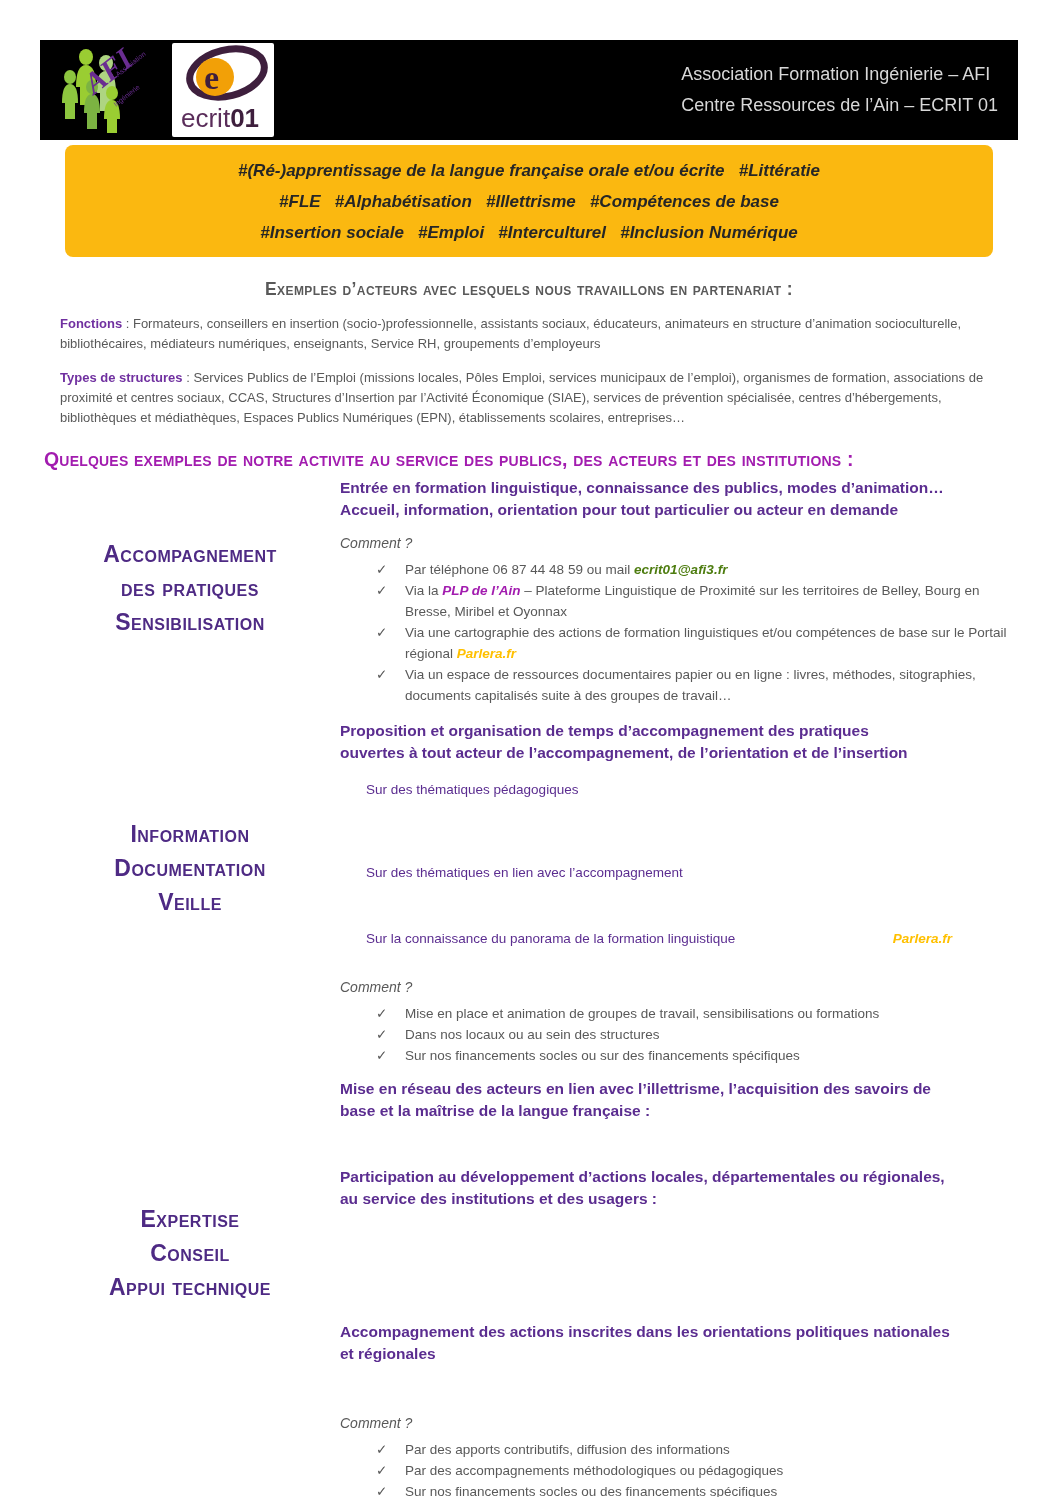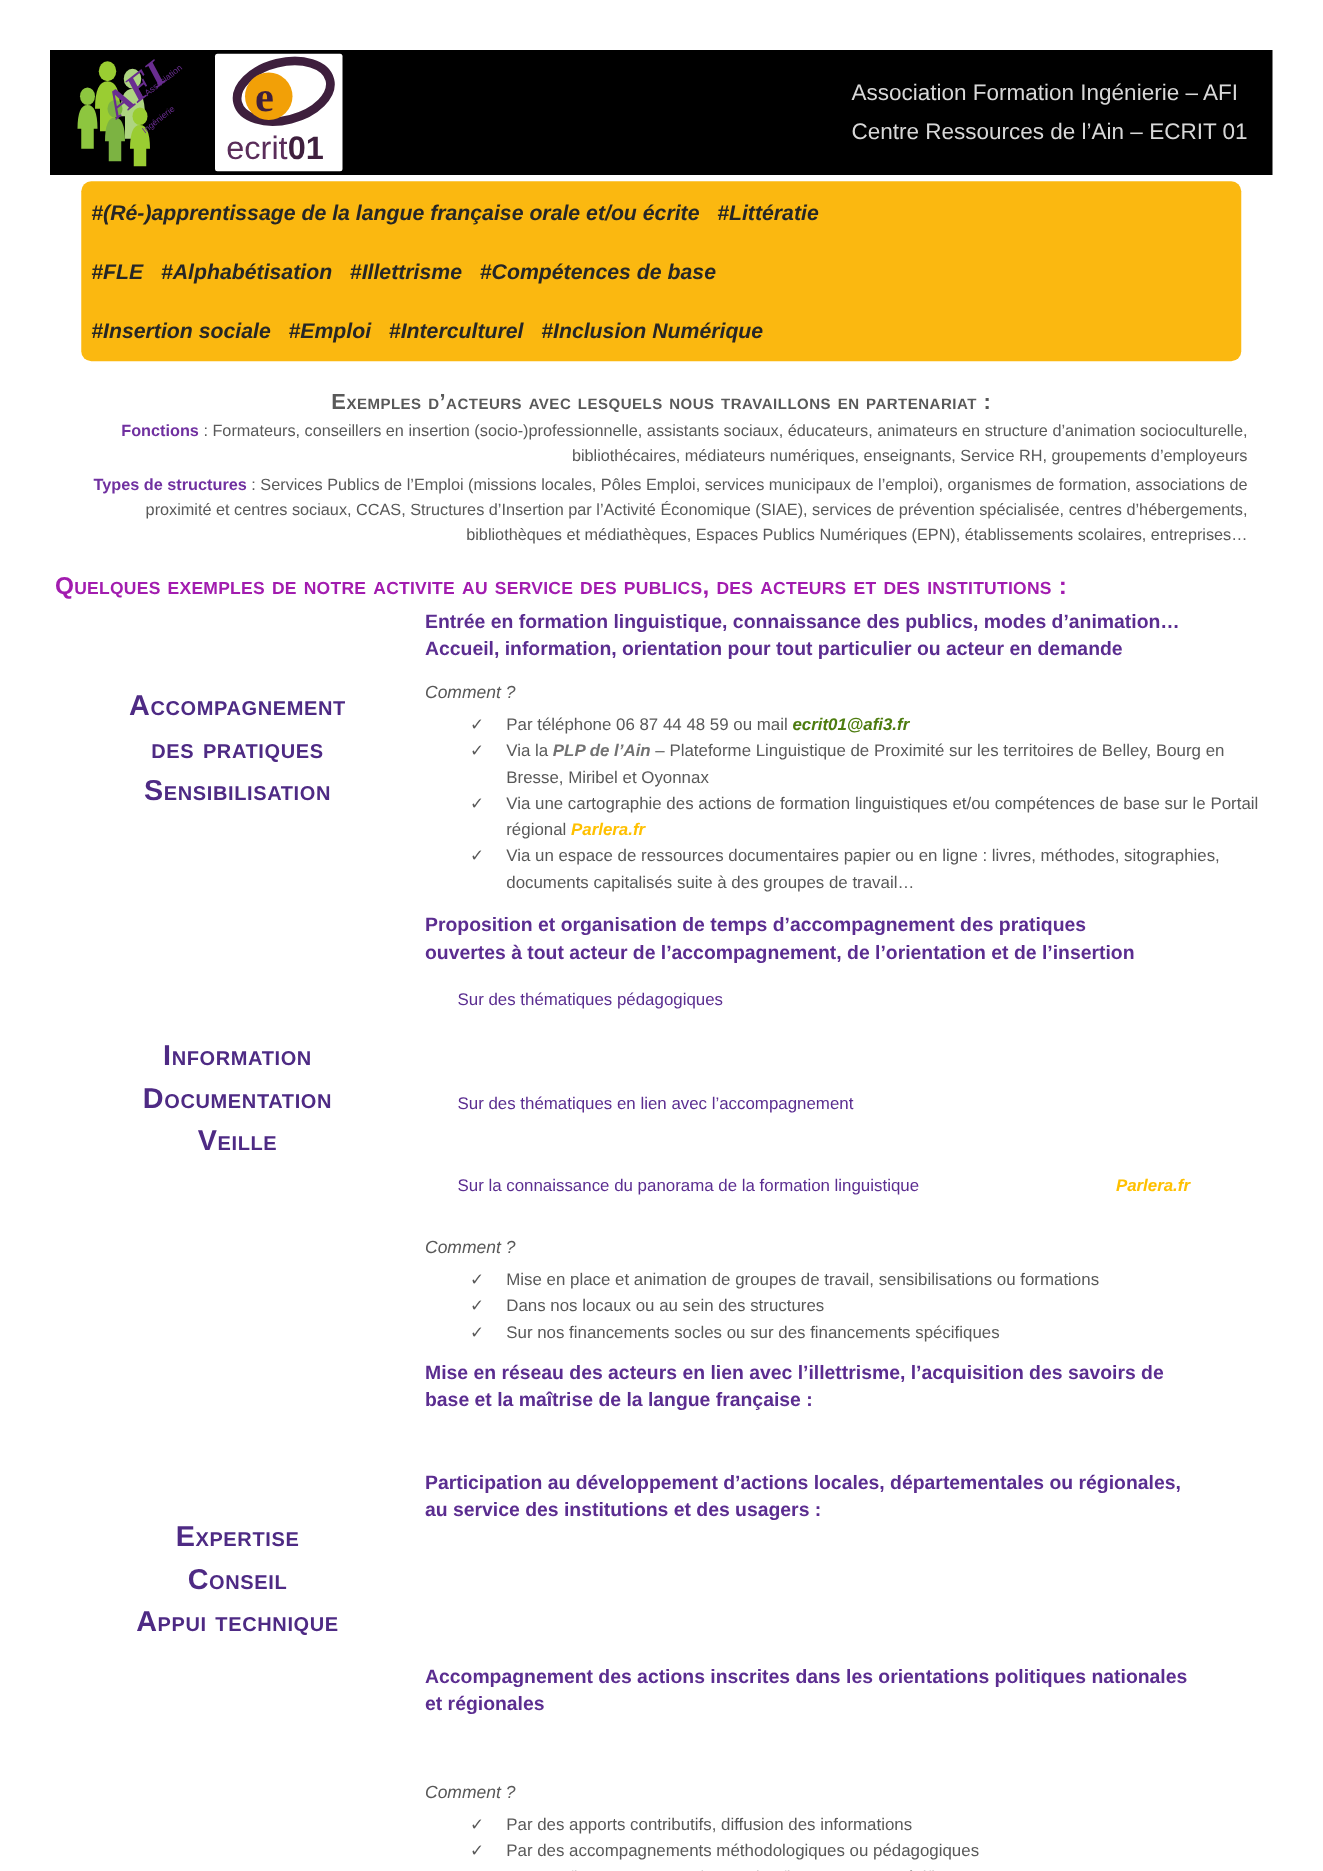--- a/index.html
+++ b/index.html
@@ -8,27 +8,27 @@
 
   
   .topbar { background:#000000; height:100px; display:flex; align-items:center; padding:0 14px 0 16px; }
   .afi-logo { width:108px; height:94px; flex:0 0 auto; }
   .ecrit-box { background:#ffffff; width:102px; height:94px; margin-left:8px; border-radius:2px;
                display:flex; align-items:center; justify-content:center; flex:0 0 auto; }
   .org { margin-left:auto; text-align:left; color:#d8d8d8; font-size:18px; line-height:31px; padding-right:6px; }
 
   
   .banner { background:#fbb810; border-radius:8px; margin:5px 25px 0 25px; padding:16px 8px 14px 8px;
-            display:flex; flex-direction:column; gap:27px; }
+            display:flex; flex-direction:column; gap:11px; text-align:center; }
   .banner-line { font-size:17px; font-weight:bold; font-style:italic; color:#262626; white-space:pre-wrap; }
 
   
   .sc-title { text-align:center; font-variant:small-caps; color:#595959; font-weight:bold;
               font-size:17.5px; margin-top:22px; letter-spacing:.4px; }
-  .meta { text-align:right; color:#595959; font-size:13px; line-height:20px; margin-top:3px; padding:0 20px; }
+  .meta { text-align:left; color:#595959; font-size:13px; line-height:20px; margin-top:14px; padding:0 20px; }
   .plabel { color:#7030a0; font-weight:bold; }
 
   
   .sc-title2 { font-variant:small-caps; color:#a21caf; font-weight:bold; font-size:19.5px;
                margin-top:20px; letter-spacing:.2px; padding-left:4px; }
   .activity-area { position:relative; margin-top:6px; min-height:990px; }
   .side-labels { position:absolute; left:0; top:0; width:300px; height:100%; }
   .side-label { position:absolute; width:300px; text-align:center; font-variant:small-caps; font-weight:bold;
                 font-size:23px; line-height:34px; color:#4e2a84; letter-spacing:.5px; }
   .side-label:nth-child(1) { top:60px; }
@@ -38,21 +38,21 @@
 
   .heading { color:#5b2d90; font-weight:bold; font-size:15.5px; line-height:22px; white-space:pre-line; }
   .sub { color:#5b2d90; font-size:13.5px; line-height:21px;margin-left:26px; }
   .subrow { display:flex; justify-content:space-between; padding-right:62px;gap:45px; }
   .comment { color:#595959; font-style:italic; font-size:14px; line-height:21px; }
   .bullet { display:flex; color:#595959; font-size:13.5px; line-height:21px; }
   .check { flex:0 0 auto; margin-left:36px; width:29px; color:#595959; }
   .btext { flex:1; }
 
   .email   { color:#4d7c0f; font-weight:bold; font-style:italic; }
-  .plp     { color:#737373; font-weight:bold; font-style:italic; }
+  .plp     { color:#a21caf; font-weight:bold; font-style:italic; }
   .parlera { color:#ffc000; font-weight:bold; font-style:italic; }
 </style>
 </head>
 <body>
 
 <div class="page">
 
   <header class="topbar">
     <svg class="afi-logo" viewBox="0 0 108 94">
       <g>

